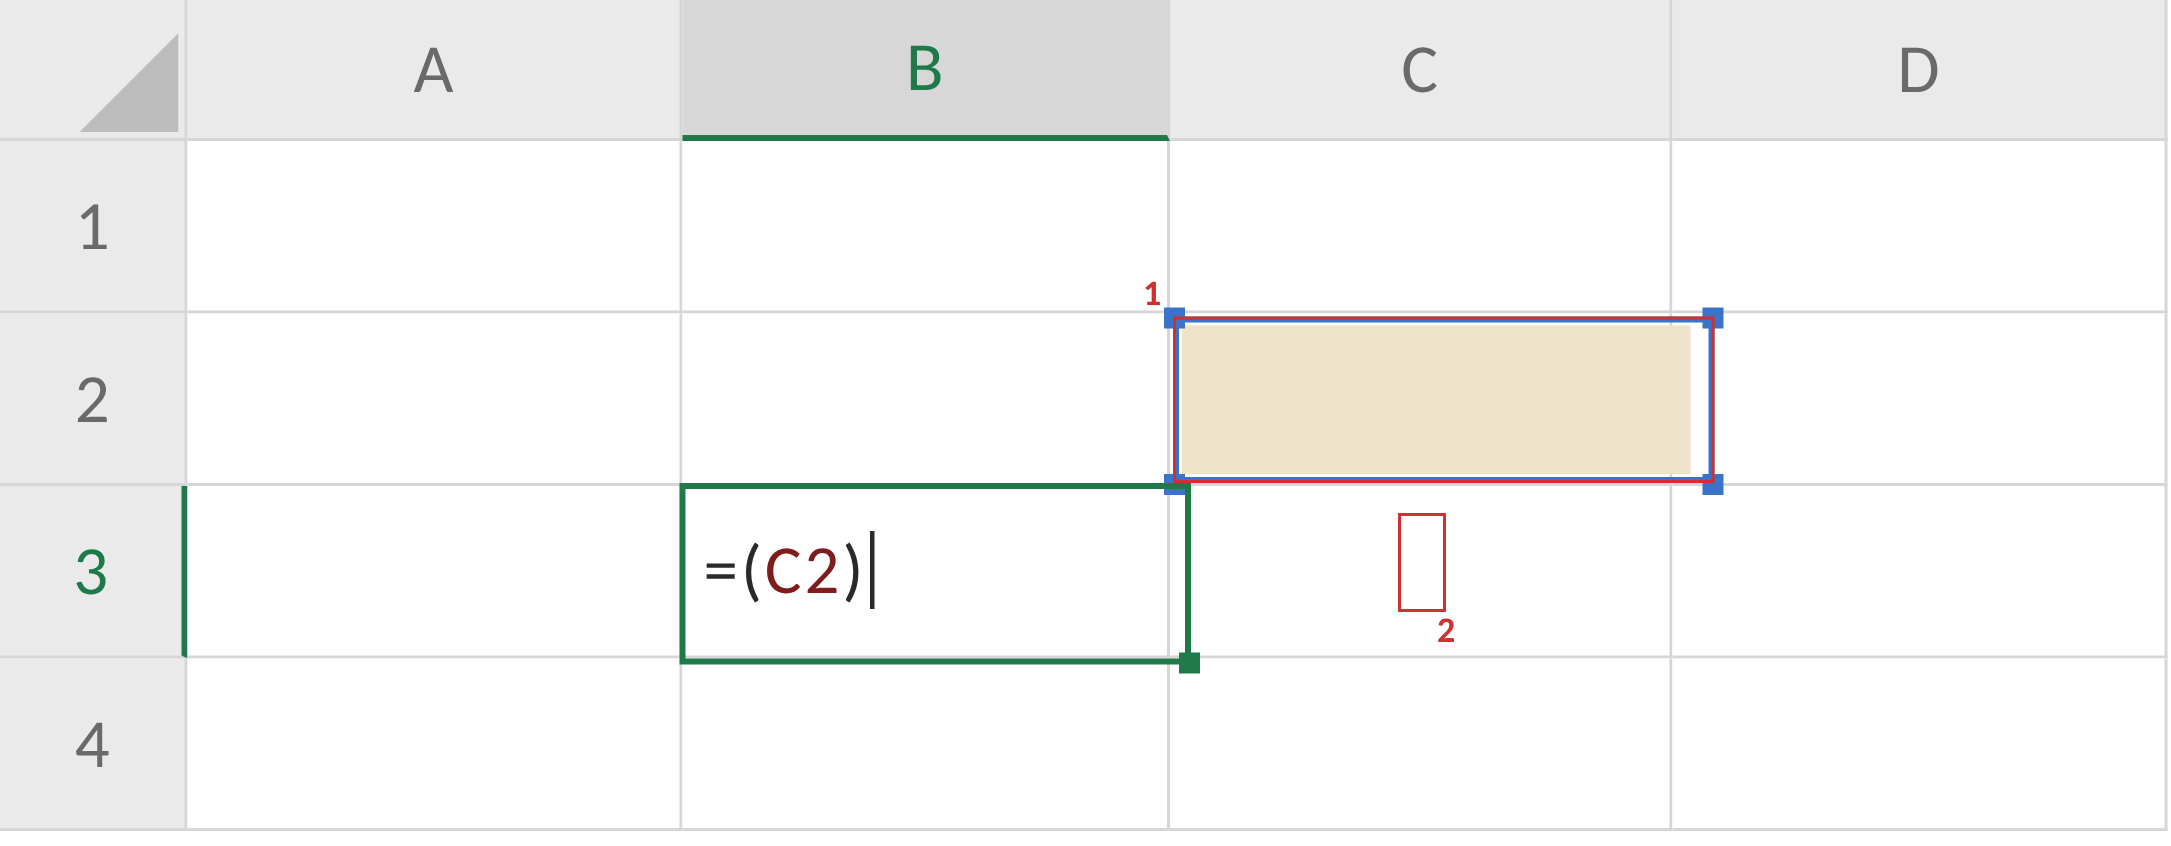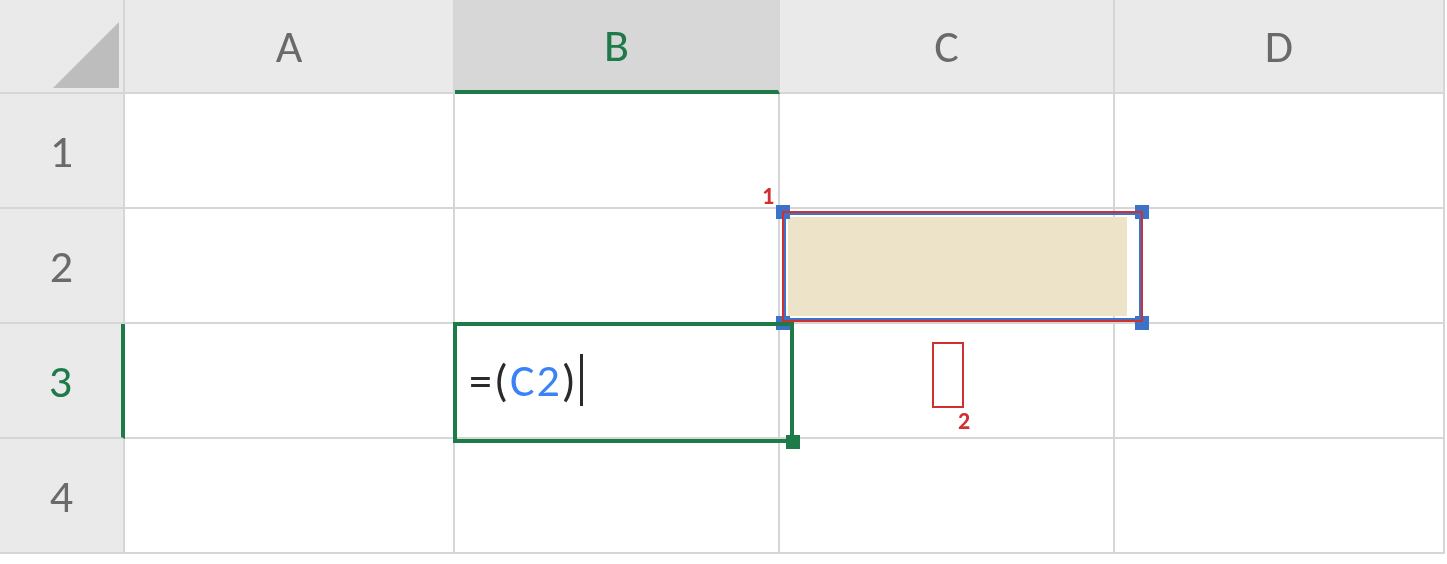--- a/index.html
+++ b/index.html
@@ -114,21 +114,21 @@
     letter-spacing: 2px;
     font-family: Calibri, Arial, sans-serif;
     color: #3a3a3a;
     display: flex;
     align-items: center;
     white-space: nowrap;
     padding-left: 10px;
   }
   .formula-editor .fn { color: #2a2a2a; }
   .formula-editor .paren { color: #2a2a2a; }
-  .formula-editor .ref { color: #3b82f6; }
+  .formula-editor .ref { color: #7f1d1d; }
   .caret {
     display: inline-block;
     width: 3px;
     height: 52px;
     background: #2a2a2a;
     margin-left: 2px;
     vertical-align: middle;
   }
 </style>
 </head>

